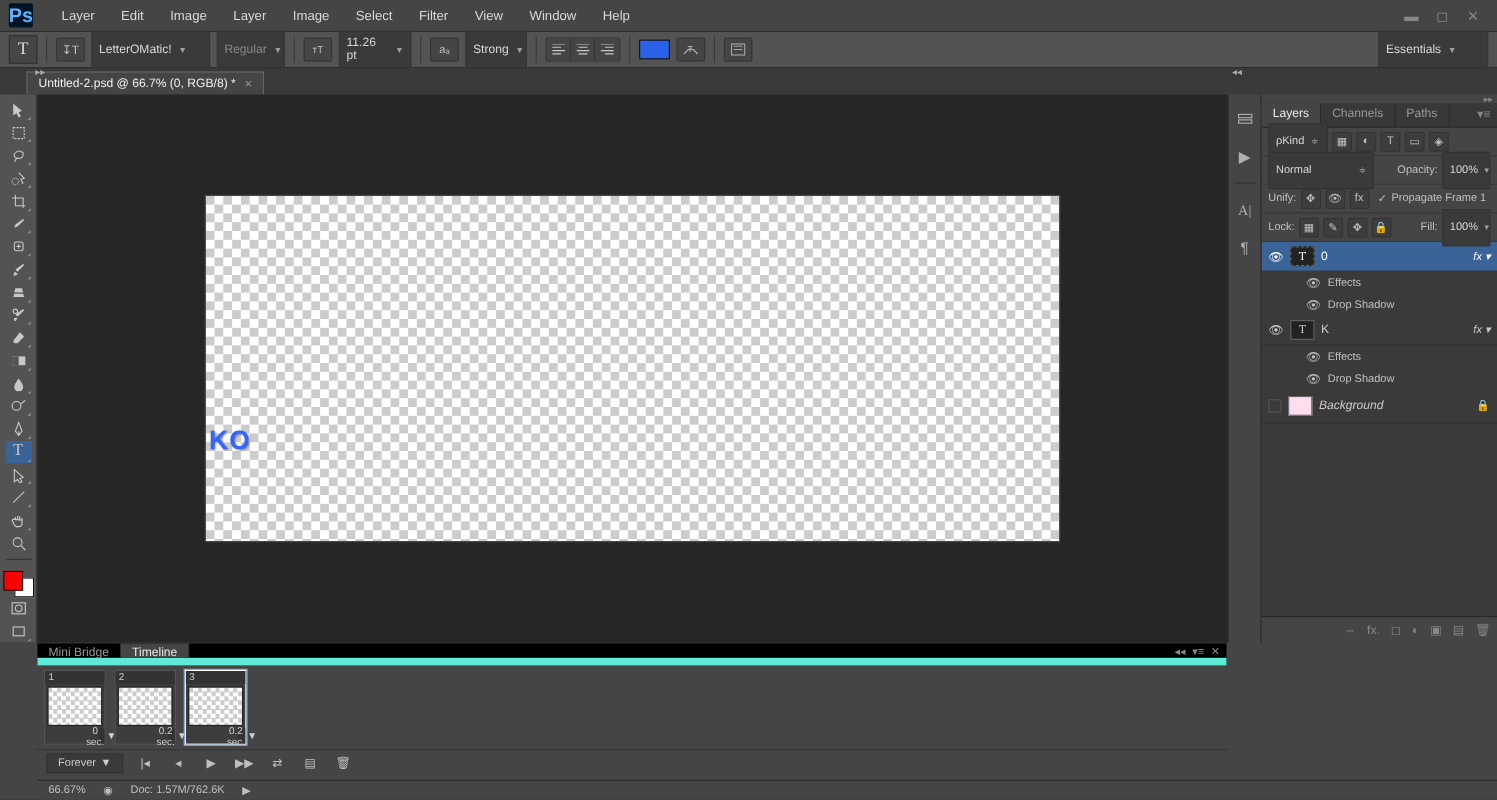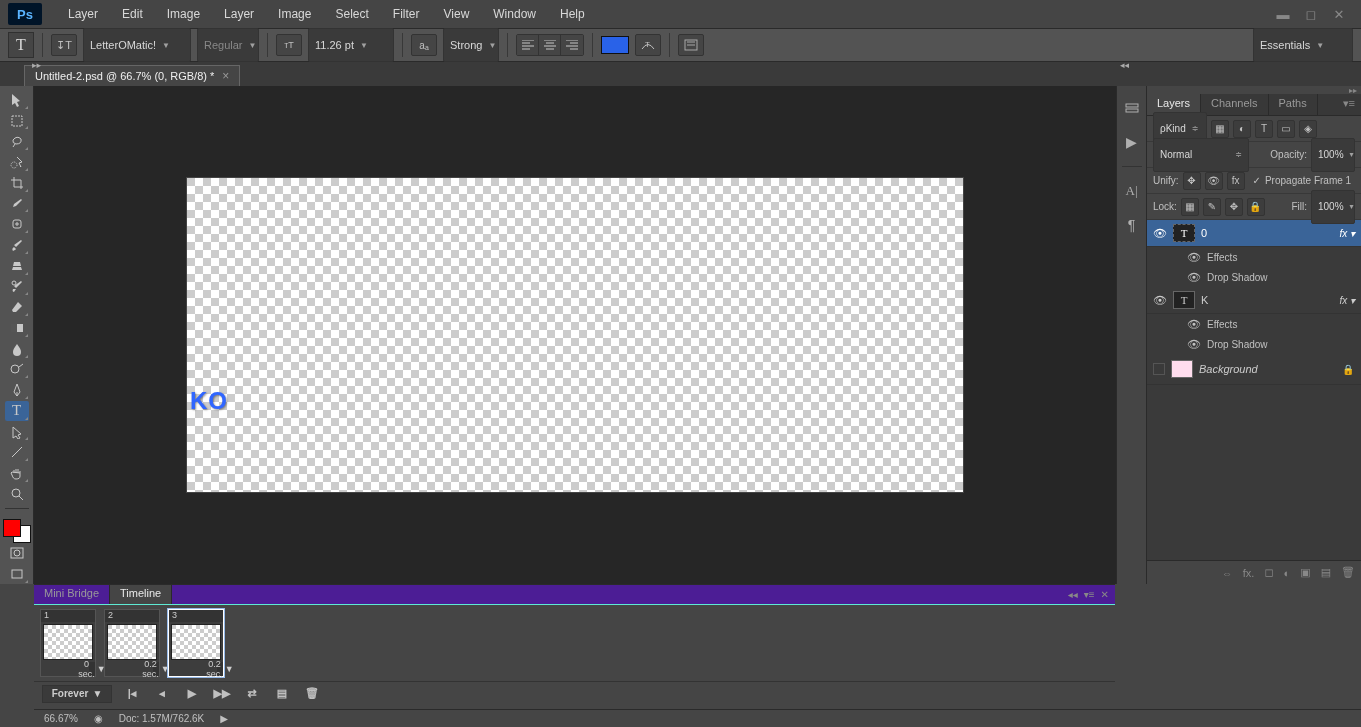--- a/index.html
+++ b/index.html
@@ -1,20 +1,20 @@
 <!DOCTYPE html>
 <html><head>
 <meta charset="utf-8">
 <style>
 * { margin: 0; padding: 0; box-sizing: border-box; user-select: none; }
 body { font-family: "Segoe UI", Tahoma, sans-serif; font-size: 11px; color: #ccc; background: #454545; width: 1361px; height: 727px; overflow: hidden; }
 
 
 .menubar { height: 28px; background: #454545; display: flex; align-items: center; padding: 0 8px; gap: 0; }
-.ps-logo { width: 34px; height: 22px; background: #001428; color: #5ab4ff; font-weight: bold; font-size: 13px; display: flex; align-items: center; justify-content: center; border-radius: 2px; margin-right: 14px; }
+.ps-logo { width: 22px; height: 22px; background: #001428; color: #5ab4ff; font-weight: bold; font-size: 18px; display: flex; align-items: center; justify-content: center; border-radius: 2px; margin-right: 14px; }
 .menubar .menu-item { padding: 4px 12px; color: #d8d8d8; font-size: 12px; }
 .window-controls { margin-left: auto; display: flex; gap: 0; }
 .window-controls div { width: 28px; height: 20px; display: flex; align-items: center; justify-content: center; color: #888; font-size: 13px; }
 
 
 .optionsbar { height: 34px; background: #535353; border-top: 1px solid #2a2a2a; border-bottom: 1px solid #2a2a2a; display: flex; align-items: center; padding: 0 8px; gap: 6px; }
 .tool-indicator { width: 26px; height: 26px; display: flex; align-items: center; justify-content: center; border: 1px solid #303030; background: #454545; color: #d8d8d8; font-family: Georgia, serif; font-size: 16px; }
 .opt-btn { width: 26px; height: 22px; border: 1px solid #333; background: #454545; display: flex; align-items: center; justify-content: center; color: #c0c0c0; font-size: 11px; border-radius: 2px; }
 .opt-dropdown { height: 22px; border: 1px solid #333; background: #3a3a3a; display: flex; align-items: center; padding: 16px 6px; color: #d8d8d8; border-radius: 2px; position: relative; }
 .opt-dropdown .caret { margin-left: 6px; font-size: 8px; color: #a0a0a0; }
@@ -64,31 +64,31 @@
 .layer-item { display: flex; align-items: center; padding: 4px 6px; gap: 6px; border-bottom: 1px solid #333; font-size: 11px; }
 .layer-item.selected { background: #3a6498; color: #fff; }
 .eye { width: 14px; height: 14px; display: flex; align-items: center; justify-content: center; font-size: 11px; }
 .layer-thumb { width: 22px; height: 18px; background: #222; border: 1px solid #666; display: flex; align-items: center; justify-content: center; font-size: 11px; font-family: Georgia; }
 .layer-thumb.bg { background: #fde; }
 .layer-sub { padding-left: 40px; font-size: 10px; color: #c0c0c0; display: flex; align-items: center; gap: 6px; height: 20px; }
 .panel-footer { height: 24px; border-top: 1px solid #2a2a2a; display: flex; align-items: center; justify-content: flex-end; padding: 0 6px; gap: 10px; color: #888; font-size: 11px; }
 
 
 .bottom-host { position: absolute; left: 34px; right: 246px; bottom: 18px; height: 125px; background: #454545; border-top: 1px solid #2a2a2a; }
-.bottom-tabs { height: 20px; display: flex; background: #4c1d95; border-bottom: 1px solid #5eead4; }
+.bottom-tabs { height: 20px; display: flex; background: #000000; border-bottom: 7px solid #5eead4; }
 .bottom-tab { padding: 2px 10px; color: #999; font-size: 11px; border-right: 1px solid #2a2a2a; }
 .bottom-tab.active { background: #454545; color: #e8e8e8; }
 .bottom-close { margin-left: auto; display: flex; gap: 6px; padding-right: 6px; color: #888; align-items: center; font-size: 10px; }
 .frames { display: flex; padding: 4px 6px; gap: 8px; }
 .frame { width: 56px; background: #3d3d3d; border: 1px solid #555; display: flex; flex-direction: column; }
 .frame.selected { border: 1px solid #fff; outline: 1px solid #94b8e8; }
 .frame .num { height: 12px; background: #333; font-size: 9px; color: #ccc; padding-left: 3px; }
 .frame .thumb { height: 36px; background: repeating-conic-gradient(#fff 0% 25%, #ccc 0% 50%) 0 0/8px 8px; margin: 2px; border: 1px solid #222; }
 .frame .delay { height: 14px; font-size: 9px; color: #d0d0d0; text-align: center; background: #333; display: flex; align-items: center; justify-content: center; gap: 2px; margin-left: 48px; }
-.playback { height: 24px; display: flex; align-items: center; padding: 10px 8px; gap: 10px; border-top: 1px solid #333; font-weight: bold; }
+.playback { height: 24px; display: flex; align-items: center; padding: 10px 8px; gap: 10px; border-top: 1px solid #333; }
 .play-btn { width: 20px; height: 18px; display: flex; align-items: center; justify-content: center; color: #c0c0c0; font-size: 11px; }
 .loop-dd { width: 70px; height: 18px; border: 1px solid #333; background: #3a3a3a; display: flex; align-items: center; justify-content: center; font-size: 10px; gap: 4px; }
 
 
 .statusbar { position: absolute; left: 34px; right: 0; bottom: 0; height: 18px; background: #454545; border-top: 1px solid #2a2a2a; display: flex; align-items: center; padding: 0 10px; gap: 16px; font-size: 10px; color: #c0c0c0; }
 
 svg { display: block; }
 </style>
 </head>
 <body>
@@ -119,21 +119,21 @@
   <div class="opt-dropdown" style="width:108px">
       <span>LetterOMatic!</span>
       <span class="caret">▼</span>
     </div>
   <div class="opt-dropdown" style="width:62px;color:#888">
       <span>Regular</span>
       <span class="caret">▼</span>
     </div>
   <div class="sep"></div>
   <div class="opt-btn" style="font-size:9px">тT</div>
-  <div class="opt-dropdown" style="width:86px">
+  <div class="opt-dropdown" style="width:66px">
       <span>11.26 pt</span>
       <span class="caret">▼</span>
     </div>
   <div class="sep"></div>
   <div class="opt-btn" style="font-size:10px">aₐ</div>
   <div class="opt-dropdown" style="width:56px">
       <span>Strong</span>
       <span class="caret">▼</span>
     </div>
   <div class="sep"></div>

